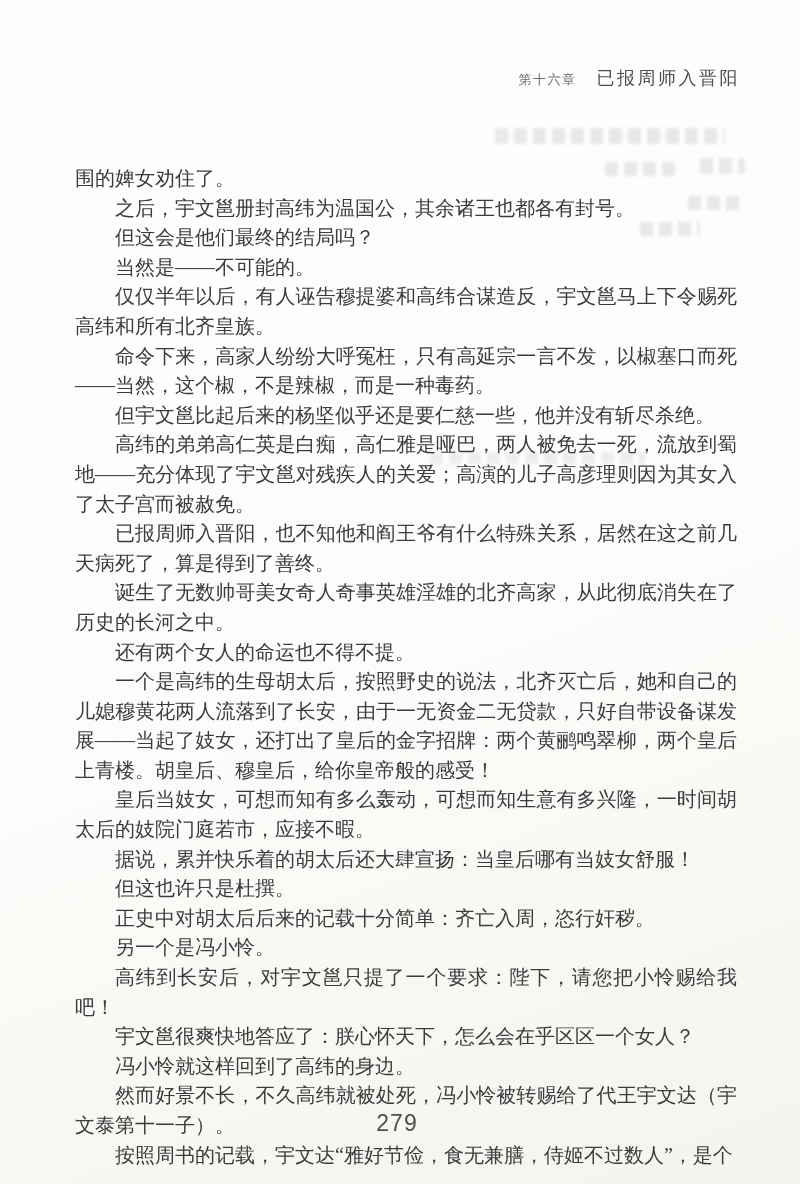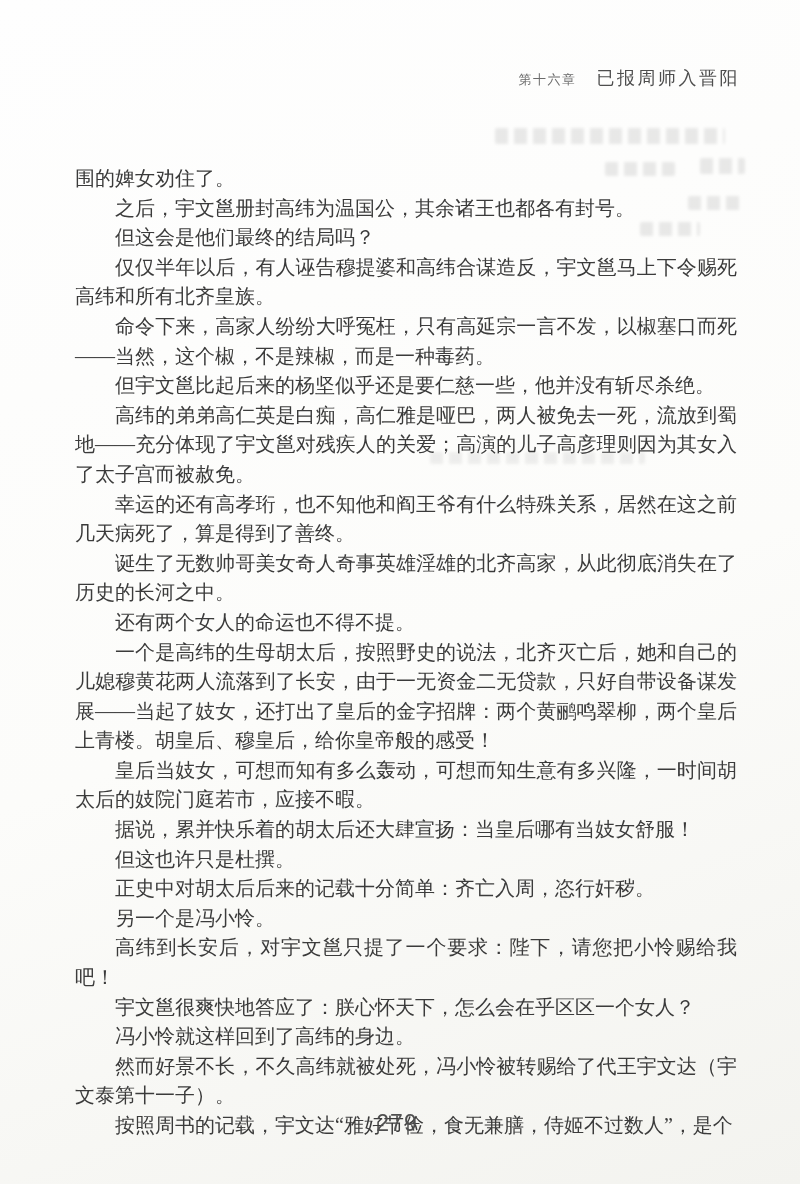--- a/index.html
+++ b/index.html
@@ -68,25 +68,26 @@
   <div class="smudge" style="left:605px; top:162px; width:70px; height:14px;"></div>
   <div class="smudge" style="left:700px; top:158px; width:45px; height:16px;"></div>
   <div class="smudge" style="left:688px; top:196px; width:55px; height:14px;"></div>
   <div class="smudge" style="left:640px; top:222px; width:60px; height:14px;"></div>
   <div class="smudge" style="left:430px; top:452px; width:215px; height:12px; opacity:.11;"></div>
 
   <div class="body-text">
     <p class="continuation">围的婢女劝住了。</p>
     <p>之后，宇文邕册封高纬为温国公，其余诸王也都各有封号。</p>
     <p>但这会是他们最终的结局吗？</p>
+    <p>当然是——不可能的。</p>
     <p>仅仅半年以后，有人诬告穆提婆和高纬合谋造反，宇文邕马上下令赐死高纬和所有北齐皇族。</p>
     <p>命令下来，高家人纷纷大呼冤枉，只有高延宗一言不发，以椒塞口而死——当然，这个椒，不是辣椒，而是一种毒药。</p>
     <p>但宇文邕比起后来的杨坚似乎还是要仁慈一些，他并没有斩尽杀绝。</p>
     <p>高纬的弟弟高仁英是白痴，高仁雅是哑巴，两人被免去一死，流放到蜀地——充分体现了宇文邕对残疾人的关爱；高演的儿子高彦理则因为其女入了太子宫而被赦免。</p>
-    <p>幸运的还有高孝珩，也不知他和阎王爷有什么特殊关系，居然在这之前几天病死了，算是得到了善终。</p>
+    <p>已报周师入晋阳，也不知他和阎王爷有什么特殊关系，居然在这之前几天病死了，算是得到了善终。</p>
     <p>诞生了无数帅哥美女奇人奇事英雄淫雄的北齐高家，从此彻底消失在了历史的长河之中。</p>
     <p>还有两个女人的命运也不得不提。</p>
     <p>一个是高纬的生母胡太后，按照野史的说法，北齐灭亡后，她和自己的儿媳穆黄花两人流落到了长安，由于一无资金二无贷款，只好自带设备谋发展——当起了妓女，还打出了皇后的金字招牌：两个黄鹂鸣翠柳，两个皇后上青楼。胡皇后、穆皇后，给你皇帝般的感受！</p>
     <p>皇后当妓女，可想而知有多么轰动，可想而知生意有多兴隆，一时间胡太后的妓院门庭若市，应接不暇。</p>
     <p>据说，累并快乐着的胡太后还大肆宣扬：当皇后哪有当妓女舒服！</p>
     <p>但这也许只是杜撰。</p>
     <p>正史中对胡太后后来的记载十分简单：齐亡入周，恣行奸秽。</p>
     <p>另一个是冯小怜。</p>
     <p>高纬到长安后，对宇文邕只提了一个要求：陛下，请您把小怜赐给我吧！</p>
     <p>宇文邕很爽快地答应了：朕心怀天下，怎么会在乎区区一个女人？</p>

